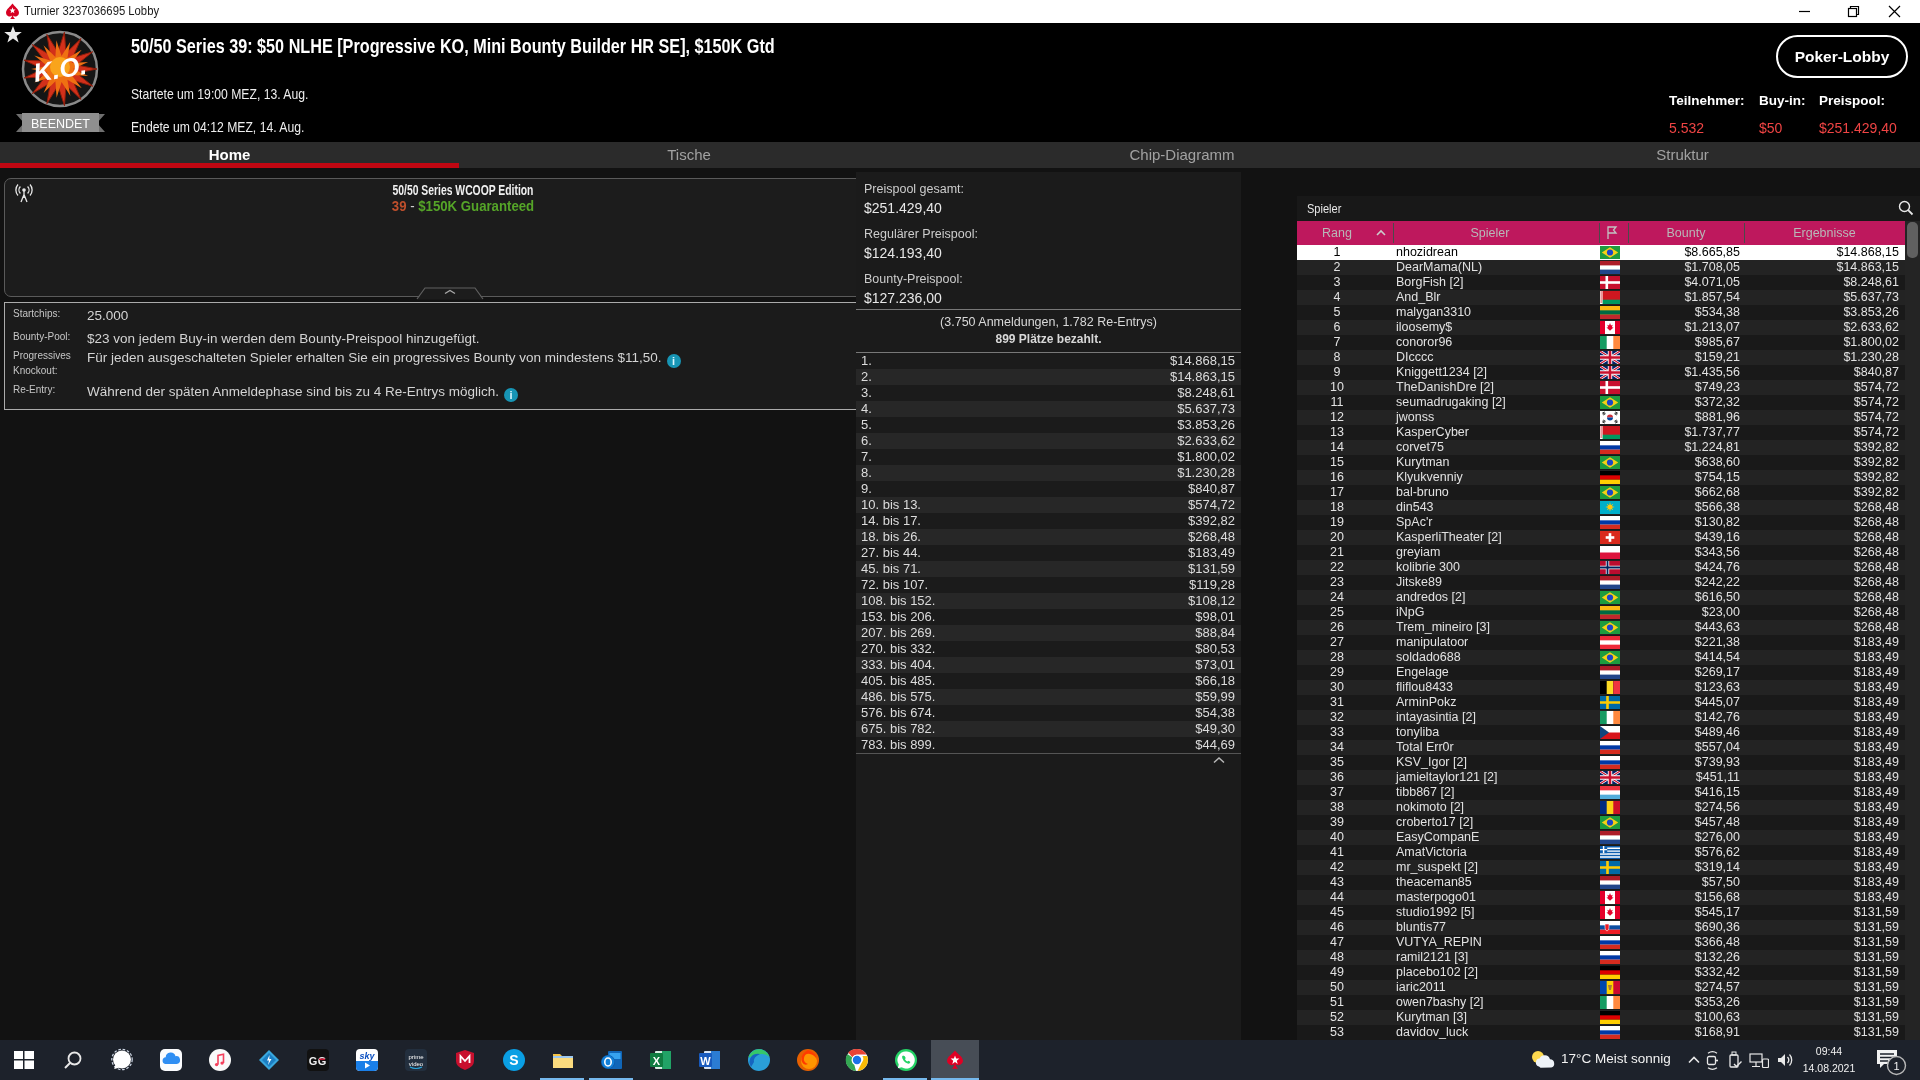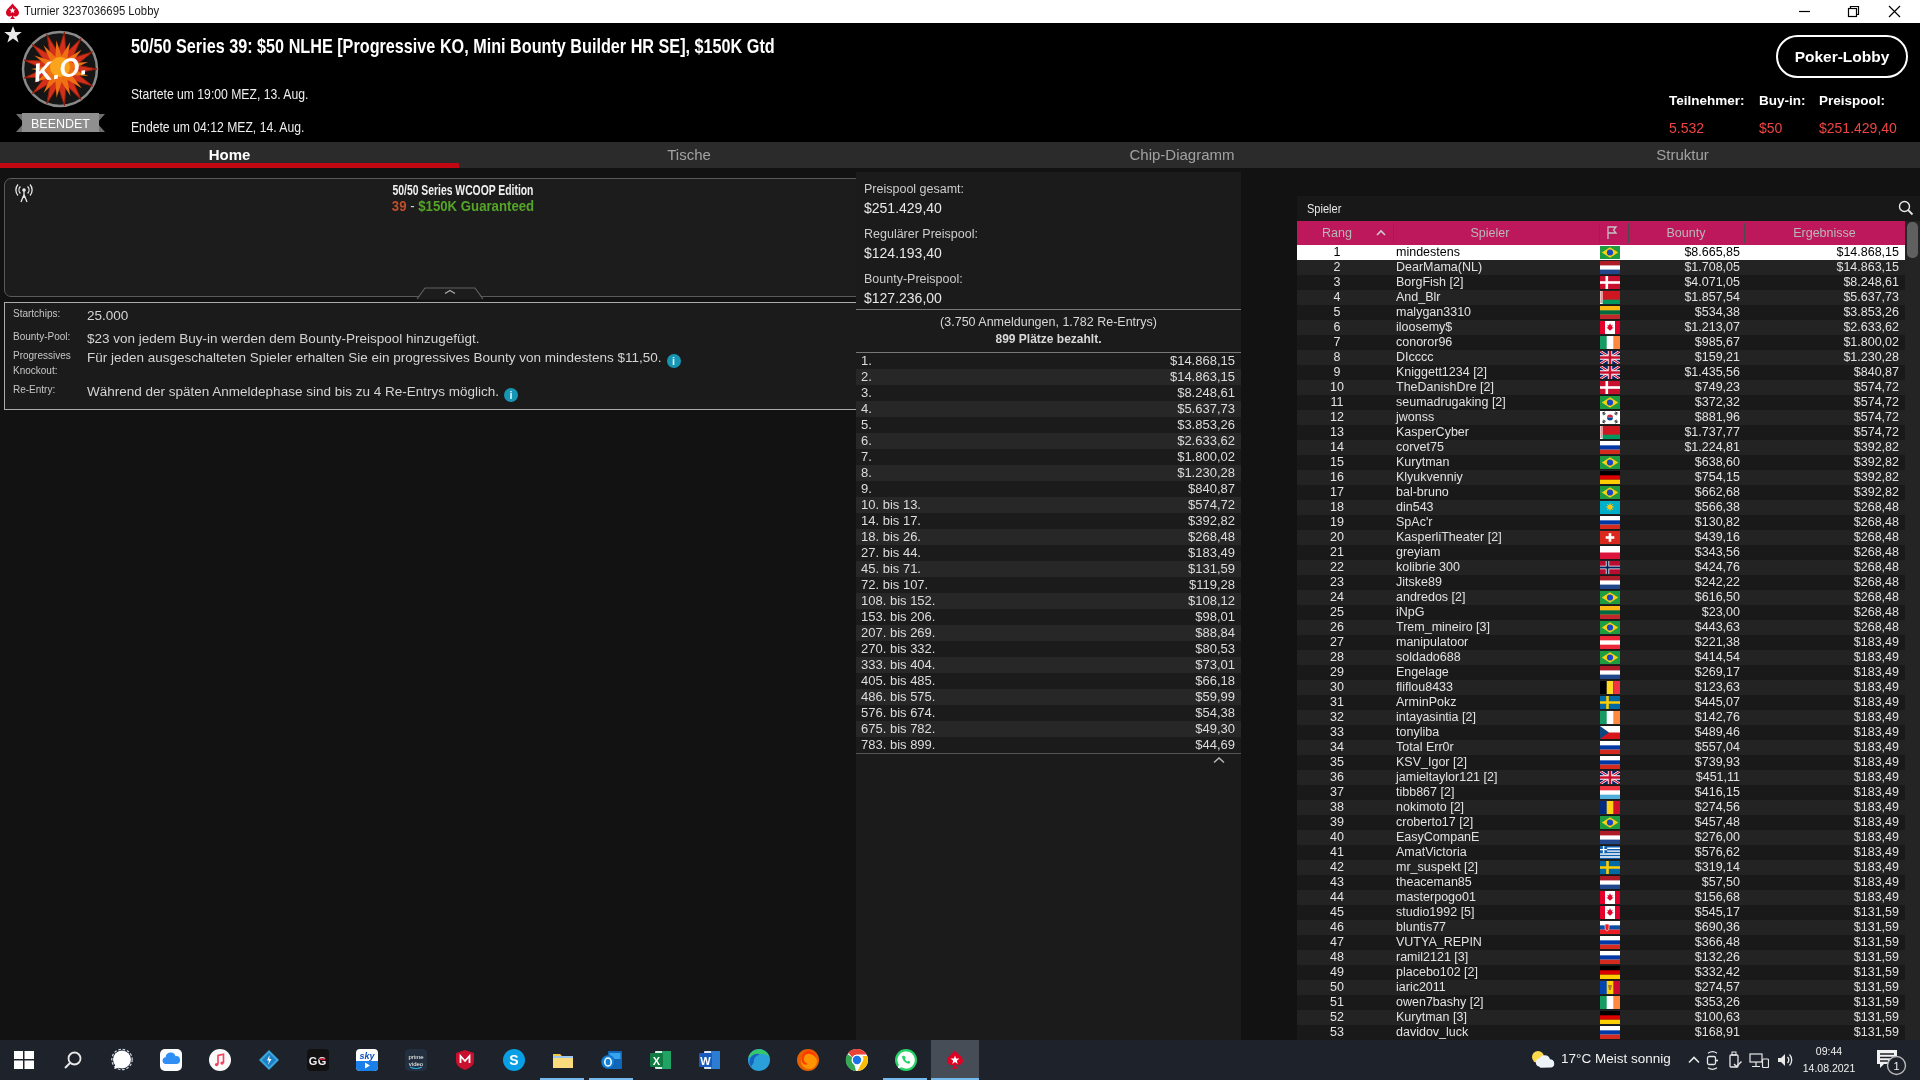--- a/index.html
+++ b/index.html
@@ -268,21 +268,21 @@
         <svg class="abs" style="left:308px;top:5px" width="14" height="14" viewBox="0 0 14 14">
           <path d="M3 13 L3 1 L11 1 L8.5 4 L11 7 L3 7" fill="none" stroke="#c2c2c2" stroke-width="1.3"></path>
         </svg>
         <div class="sep" style="left:331px"></div>
         <div class="hc" style="left:331px;width:116px">Bounty</div>
         <div class="sep" style="left:447px"></div>
         <div class="hc" style="left:447px;width:161px">Ergebnisse</div>
       </div>
       <div class="prw first" style="top:49px">
         <span class="rank">1</span>
-        <span class="name">mindestens</span>
+        <span class="name">nhozidrean</span>
         <svg class="flag" width="20" height="13" viewBox="0 0 20 13">
           <rect width="20" height="13" fill="#1e9c3f"></rect>
           <path d="M10 1.2 L18.2 6.5 L10 11.8 L1.8 6.5 Z" fill="#f5d116"></path>
           <circle cx="10" cy="6.5" r="3.1" fill="#1c46c8"></circle>
         </svg>
         <span class="bty">$8.665,85</span>
         <span class="res">$14.868,15</span>
       </div>
       <div class="prw even" style="top:64px">
         <span class="rank">2</span>

